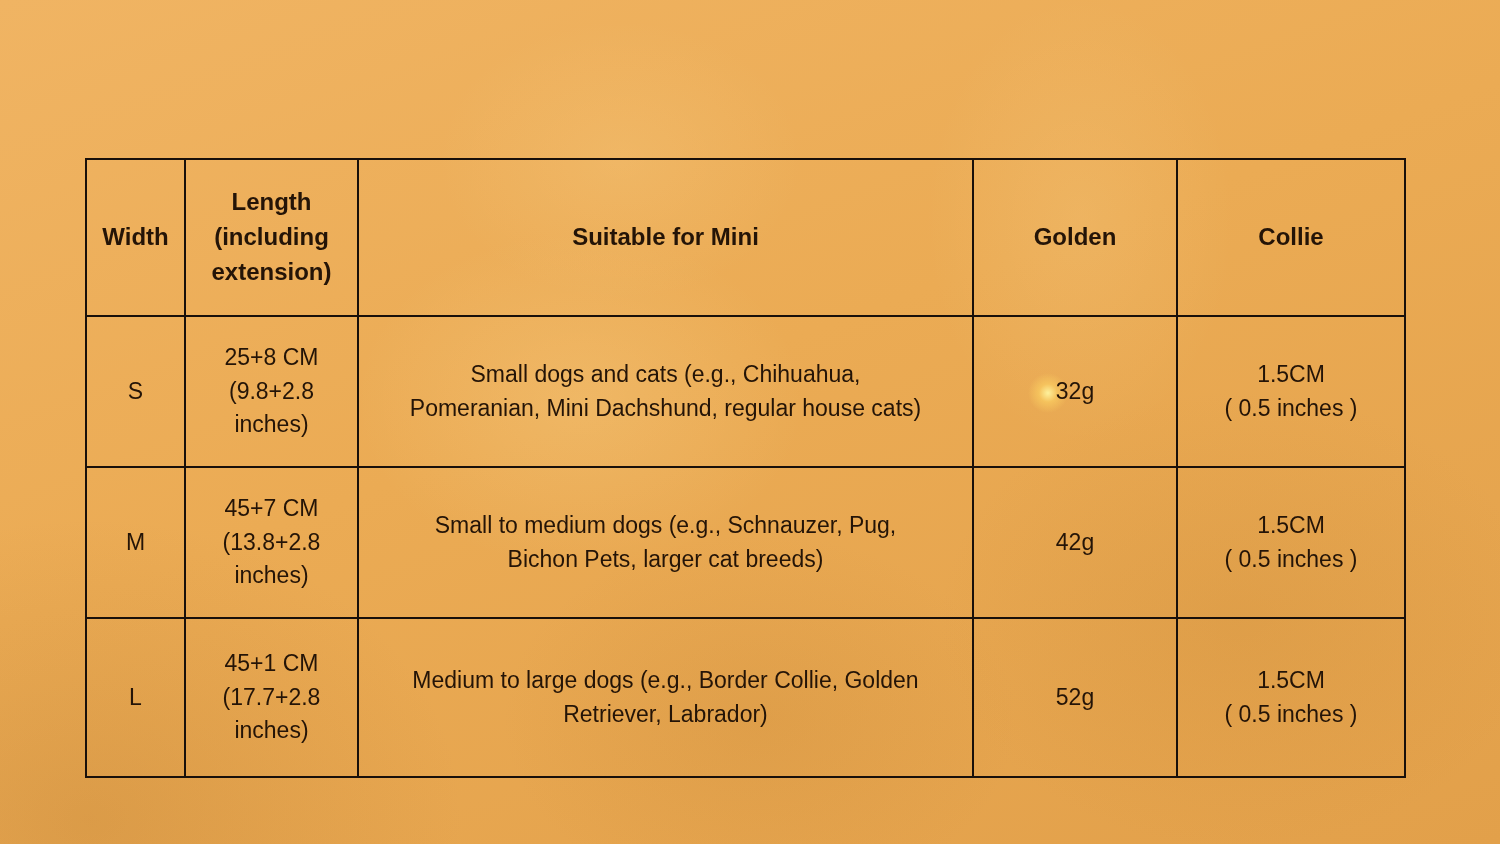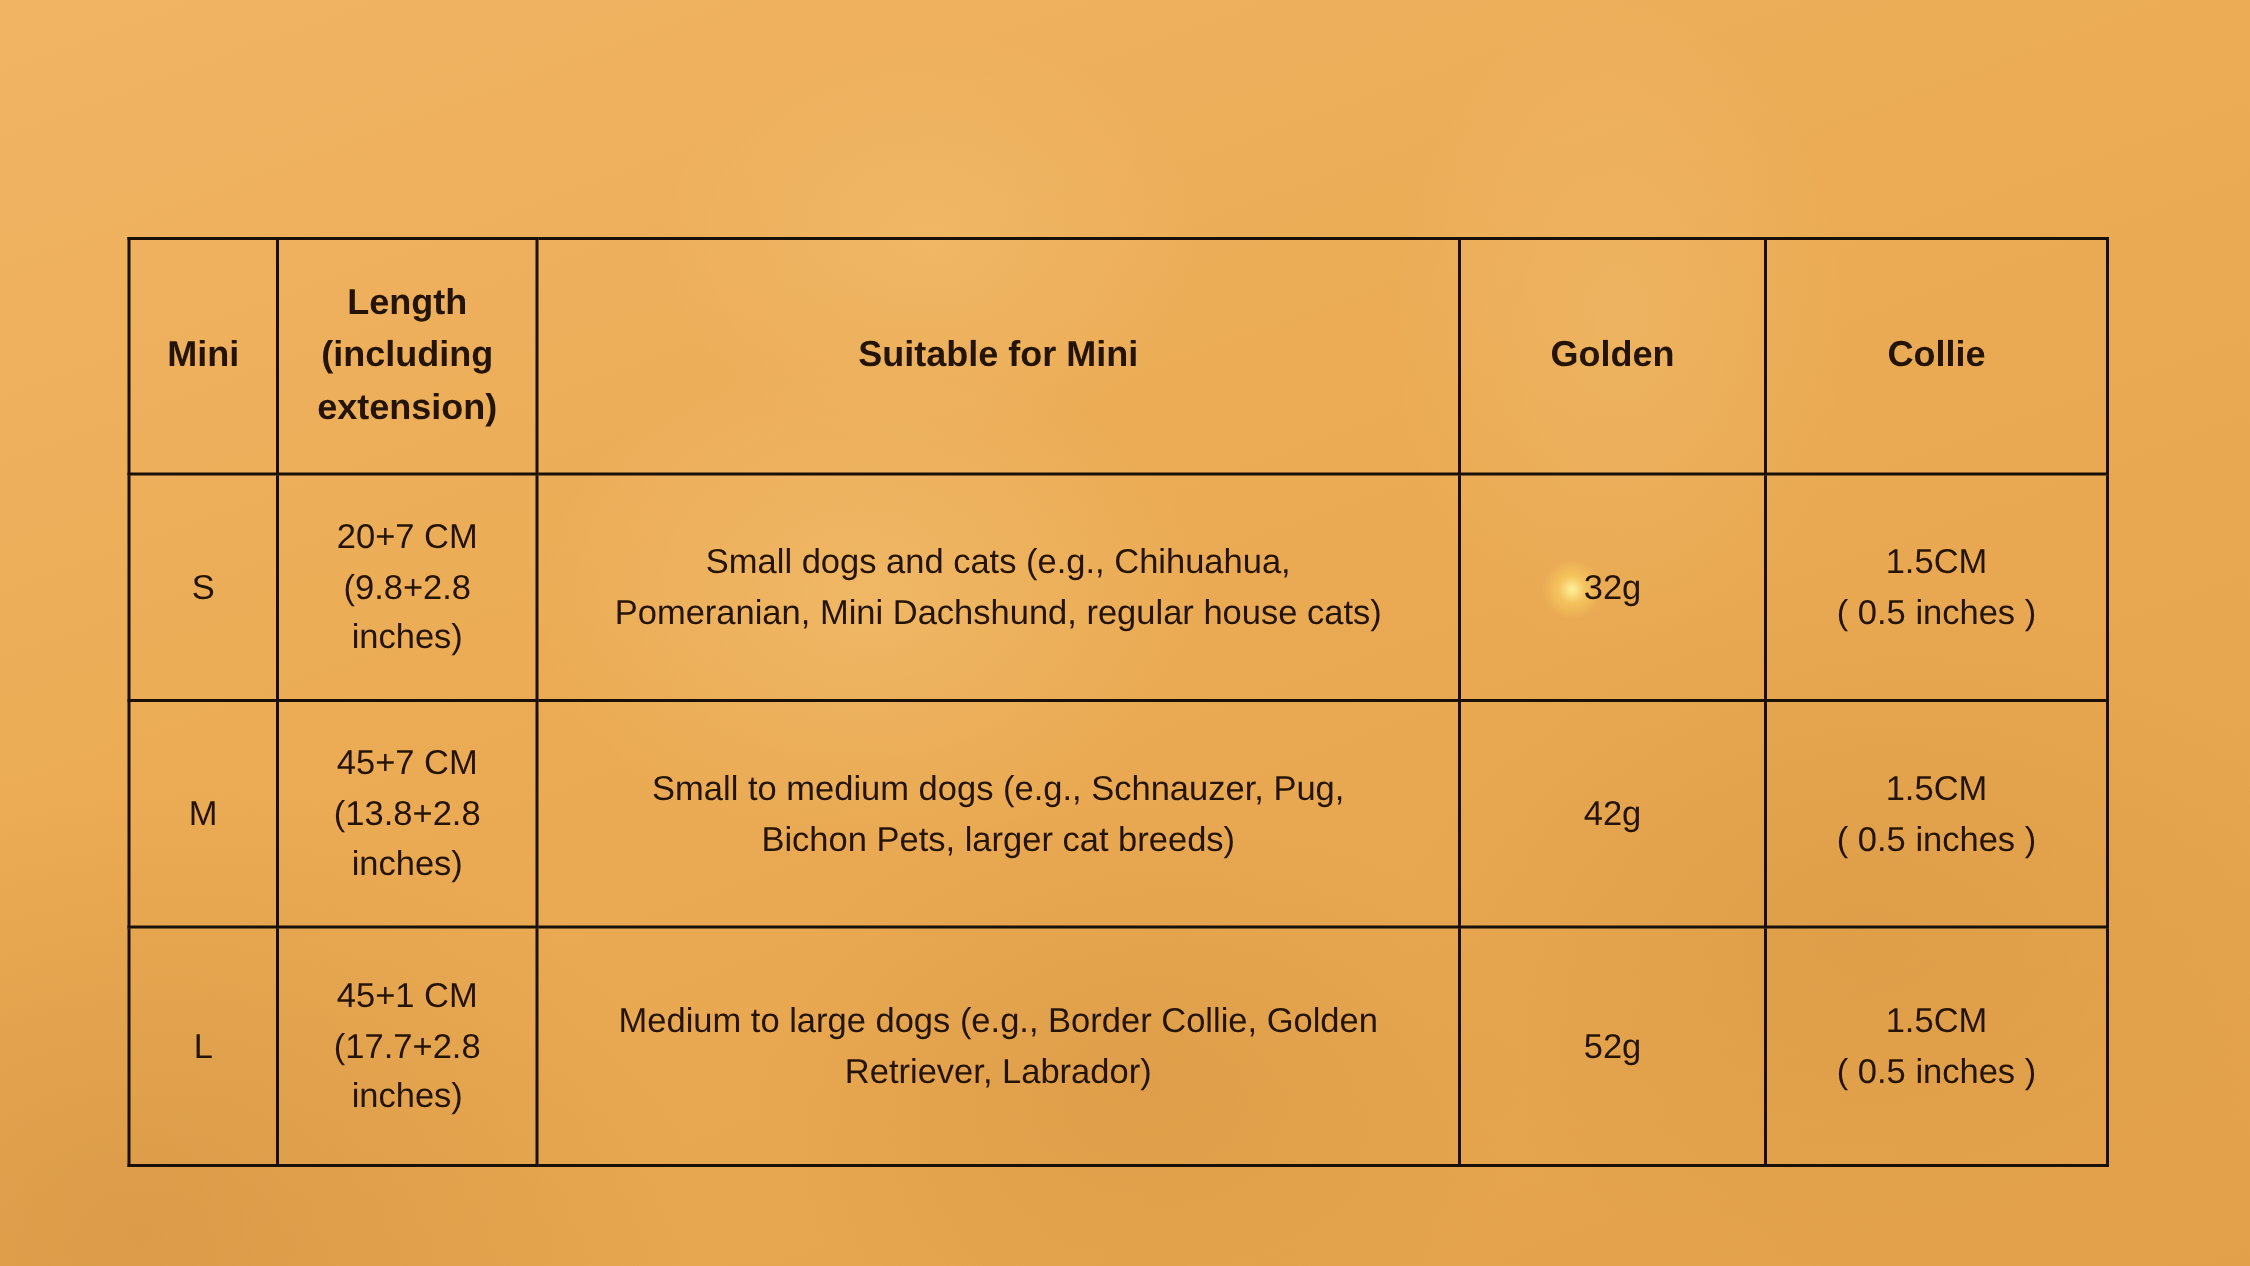--- a/index.html
+++ b/index.html
@@ -88,33 +88,33 @@
   <table class="dim-table">
     <colgroup>
       <col class="c-size">
       <col class="c-length">
       <col class="c-pets">
       <col class="c-weight">
       <col class="c-width">
     </colgroup>
     <thead>
       <tr class="r-head">
-        <th>Mini</th>
+        <th>Width</th>
         <th>Length
 (including
 extension)</th>
         <th>Suitable for Mini</th>
         <th>Golden</th>
         <th>Collie</th>
       </tr>
     </thead>
     <tbody>
       <tr class="r-s">
         <td>S</td>
-        <td>20+7 CM
+        <td>25+8 CM
 (9.8+2.8
 inches)</td>
         <td>Small dogs and cats (e.g., Chihuahua,
 Pomeranian, Mini Dachshund, regular house cats)</td>
         <td>32g</td>
         <td>1.5CM
 ( 0.5 inches )</td>
       </tr>
       <tr class="r-m">
         <td>M</td>

